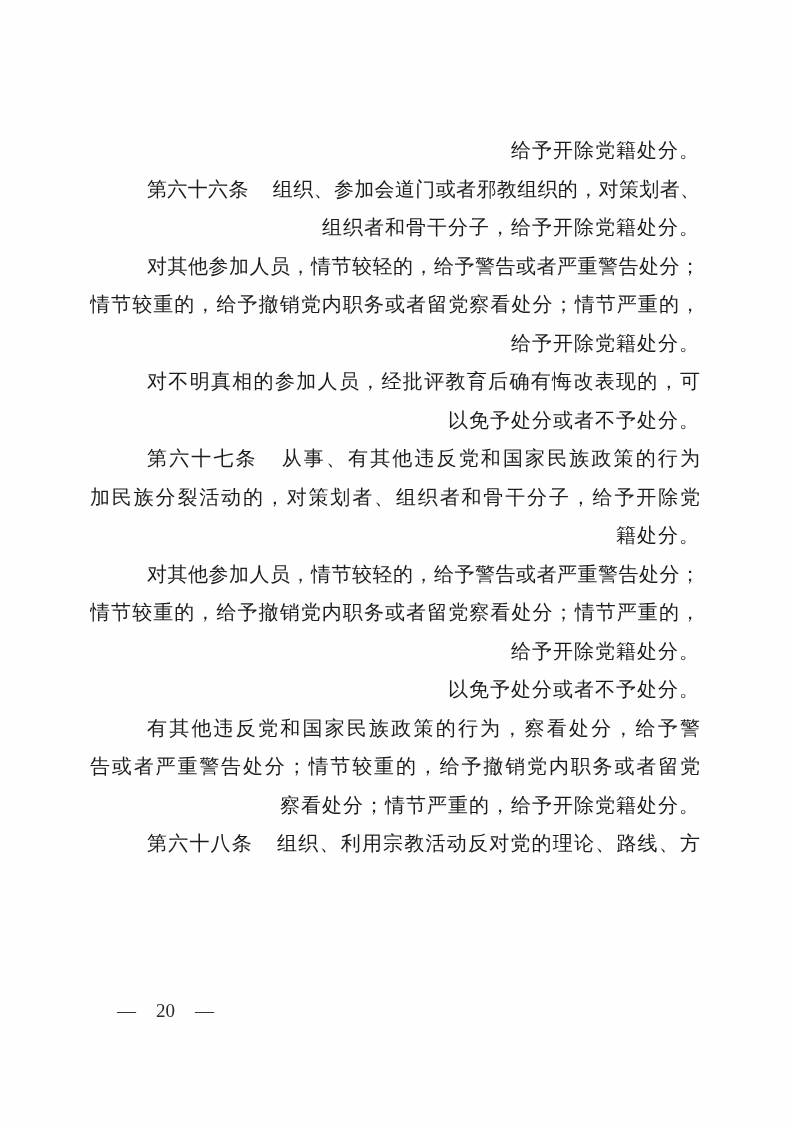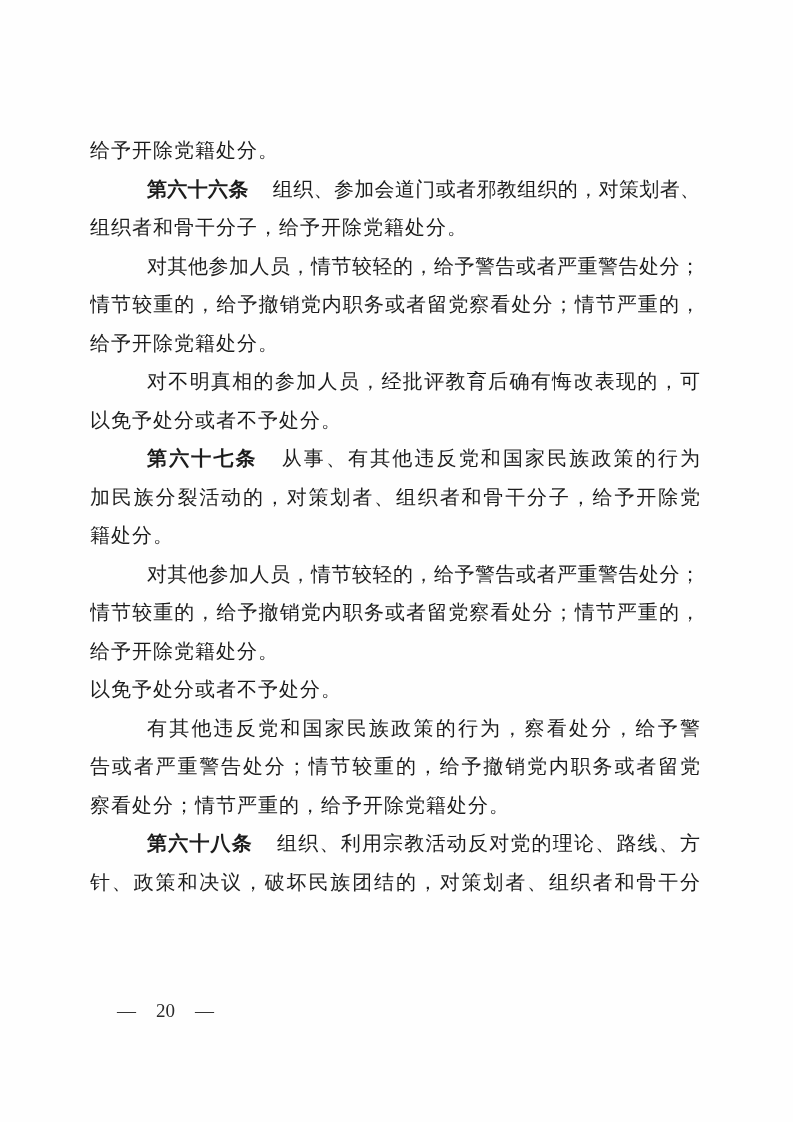--- a/index.html
+++ b/index.html
@@ -15,32 +15,32 @@
   .text-block{
     position:absolute;
     left:90px;top:131px;
     width:610px;
   }
   .line{
     height:38.5px;
     line-height:38.5px;
     font-size:20px;
     white-space:nowrap;
-    text-align:left;
+    text-align:right;
   }
   .line.plain{letter-spacing:1px;}
   .line.just{
     white-space:normal;
     text-align:justify;
     text-align-last:justify;
     overflow:hidden;
   }
   .line.ind{padding-left:57px;}
   .art{
-    font-weight:bold;
+    font-weight:normal;
     font-family:"Liberation Sans", sans-serif;
     margin-right:24px;
   }
   .footer{
     position:absolute;
     left:117px;top:998px;
     display:flex;
     align-items:center;
     gap:20px;
     font-size:19px;
@@ -66,21 +66,20 @@
     <div class="line just">加民族分裂活动的，对策划者、组织者和骨干分子，给予开除党</div>
     <div class="line plain">籍处分。</div>
     <div class="line just ind">对其他参加人员，情节较轻的，给予警告或者严重警告处分；</div>
     <div class="line just">情节较重的，给予撤销党内职务或者留党察看处分；情节严重的，</div>
     <div class="line plain">给予开除党籍处分。</div>
     <div class="line plain">以免予处分或者不予处分。</div>
     <div class="line just ind">有其他违反党和国家民族政策的行为，察看处分，给予警</div>
     <div class="line just">告或者严重警告处分；情节较重的，给予撤销党内职务或者留党</div>
     <div class="line plain">察看处分；情节严重的，给予开除党籍处分。</div>
     <div class="line just ind"><span class="art">第六十八条</span><span>组织、利用宗教活动反对党的理论、路线、方</span></div>
-    <div class="line just">针、政策和决议，破坏民族团结的，对策划者、组织者和骨干分</div>
   </div>
 
   <div class="footer">
     <span>—</span>
     <span>20</span>
     <span>—</span>
   </div>
 
 </div>
 

